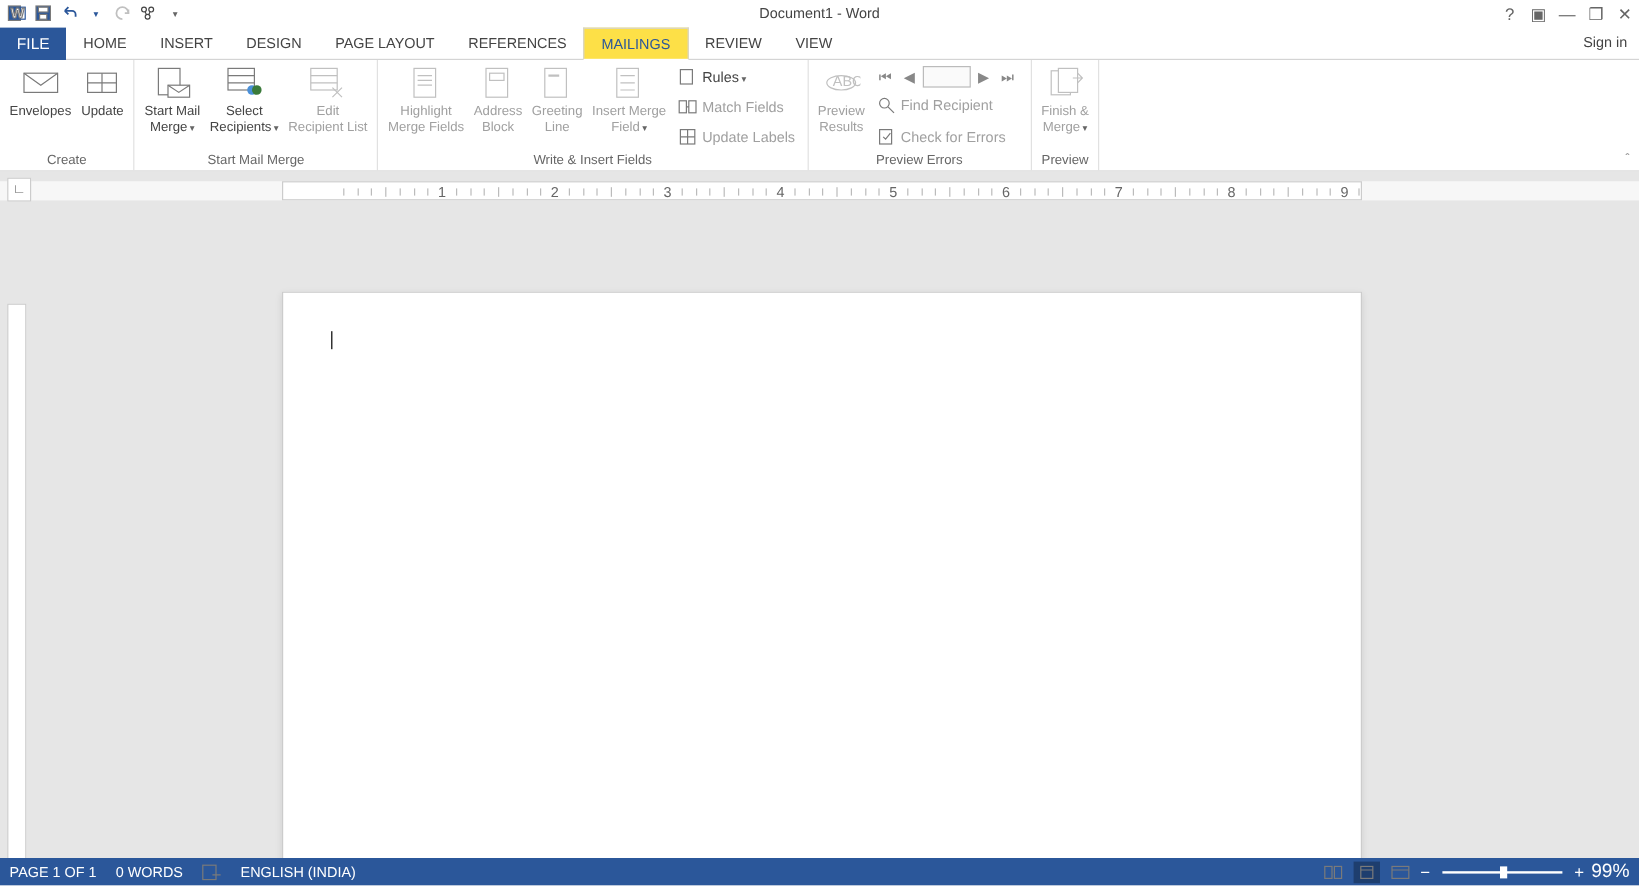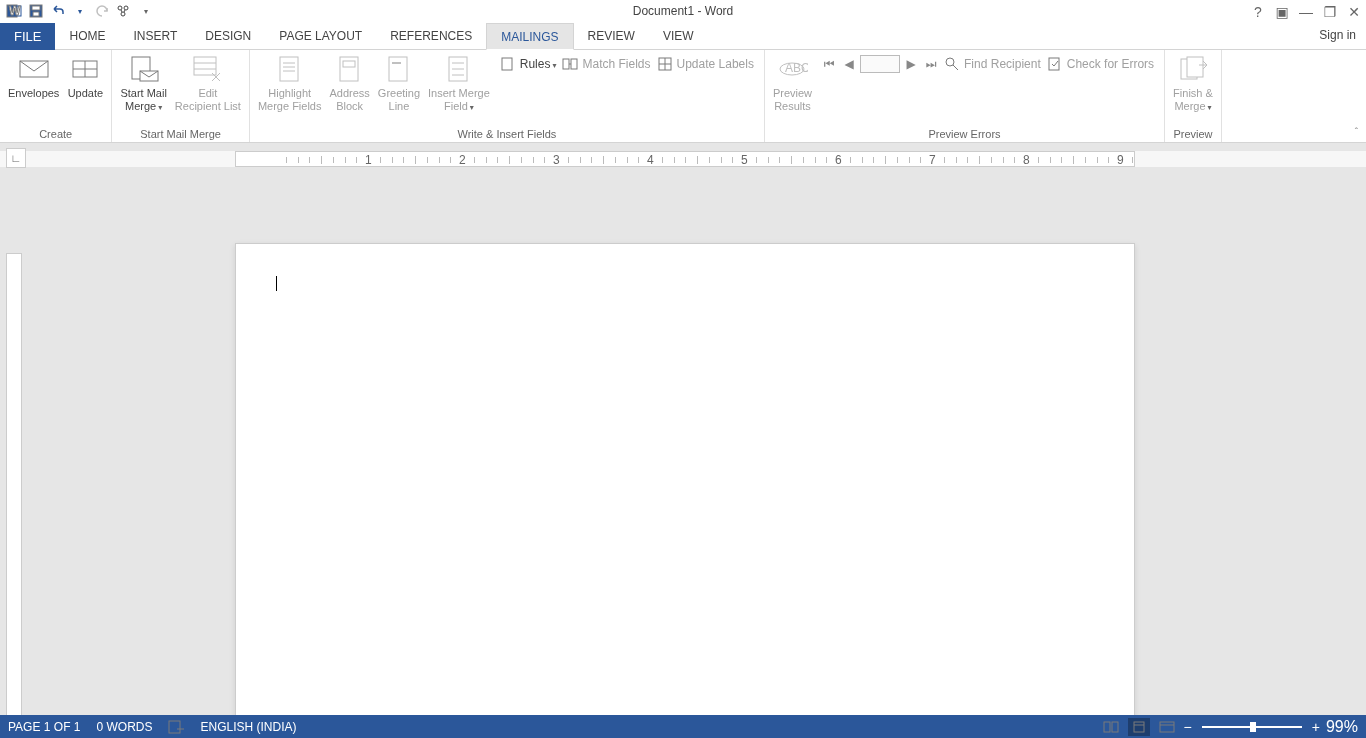--- a/index.html
+++ b/index.html
@@ -11,34 +11,34 @@
 .qat { display: flex; align-items: center; gap: 2px; padding-left: 4px; }
 .qat-item { width: 20px; height: 20px; display: flex; align-items: center; justify-content: center; }
 .title-text { position: absolute; left: 0; right: 0; text-align: center; color: #444; font-size: 12px; pointer-events: none; }
 .title-ctrls { position: absolute; right: 4px; top: 0; display: flex; gap: 8px; align-items: center; height: 23px; }
 .title-ctrls span { color: #666; font-size: 14px; width: 16px; text-align: center; }
 
 
 .ribbon-tabs { height: 27px; display: flex; border-bottom: 1px solid #d4d4d4; position: relative; }
 .tab { padding: 0 14px; height: 27px; line-height: 27px; color: #444; font-size: 12px; cursor: default; }
 .tab.file { background: #2b579a; color: #fff; font-size: 13px; }
-.tab.active { color: #2b579a; border: 1px solid #d4d4d4; border-bottom: 1px solid #fff; margin-bottom: -1px; background: #e5e5e5; }
+.tab.active { color: #2b579a; border: 1px solid #d4d4d4; border-bottom: 1px solid #fff; margin-bottom: -1px; background: #fde047; }
 .signin { position: absolute; right: 10px; top: 5px; color: #444; }
 
 
 .ribbon-body { height: 93px; background: #fff; border-bottom: 1px solid #d4d4d4; display: flex; position: relative; }
 .group { display: flex; flex-direction: column; border-right: 1px solid #e1e1e1; padding: 1px 4px 0 4px; }
 .group-row { display: flex; flex: 1; }
 .group-label { text-align: center; color: #666; font-size: 11px; padding-bottom: 2px; padding-top: 1px; }
 .big-btn { display: flex; flex-direction: column; align-items: center; justify-content: flex-start; padding: 2px 4px 0 4px; min-width: 44px; height: 72px; }
 .big-btn.disabled { color: #a0a0a0; }
 .big-btn .icon-box { width: 32px; height: 32px; margin-bottom: 2px; display: flex; align-items: center; justify-content: center; }
 .big-btn .lbl { font-size: 11px; text-align: center; color: #444; line-height: 13px; }
 .big-btn.disabled .lbl { color: #a0a0a0; }
-.small-btns { display: flex; flex-direction: row; justify-content: space-between; padding: 2px 4px; gap: 2px; }
+.small-btns { display: flex; flex-direction: column; justify-content: space-between; padding: 2px 4px; gap: 2px; }
 .small-btn { display: flex; align-items: center; gap: 4px; font-size: 11px; color: #444; height: 22px; padding: 0 2px; white-space: nowrap; }
 .small-nav { display: flex; align-items: flex-start; gap: 2px; padding-top: 2px; }
 .nav-btn { width: 18px; height: 18px; display: flex; align-items: center; justify-content: center; color: #888; }
 .nav-input { width: 40px; height: 18px; border: 1px solid #bbb; }
 .collapse-caret { position: absolute; right: 8px; bottom: 4px; color: #888; font-size: 10px; }
 
 
 .work-area { flex: 1; background: #e6e6e6; position: relative; overflow: hidden; }
 .ruler-h-wrap { position: absolute; top: 8px; left: 0; right: 0; height: 16px; background: #f7f7f7; }
 .ruler-h { position: absolute; left: 235px; width: 900px; height: 16px; background: #fff; border: 1px solid #ccc; font-size: 10px; color: #666; }
@@ -168,20 +168,32 @@
       <div class="group-row">
         <div class="big-btn">
           <div class="icon-box">
             <svg width="32" height="28" viewBox="0 0 32 28" fill="none">
                 <rect x="4" y="2" width="18" height="22" fill="#fff" stroke-width="1"></rect>
                 <rect x="12" y="16" width="18" height="10" fill="#fff" stroke-width="1"></rect>
                 <path d="M12 16 L21 22 L30 16"></path>
               </svg>
           </div>
           <div class="lbl dd-arrow">Start Mail<br>Merge</div>
+        </div>
+        <div class="big-btn">
+          <div class="icon-box">
+            <svg width="32" height="28" viewBox="0 0 32 28" fill="none">
+                <rect x="2" y="2" width="22" height="18"></rect>
+                <line x1="2" y1="8" x2="24" y2="8"></line>
+                <line x1="2" y1="14" x2="24" y2="14"></line>
+                <circle cx="22" cy="20" r="4" fill="#4a90d9" stroke="none"></circle>
+                <circle cx="26" cy="20" r="4" fill="#3a7a3a" stroke="none"></circle>
+              </svg>
+          </div>
+          <div class="lbl dd-arrow">Select<br>Recipients</div>
         </div>
         <div class="big-btn disabled">
           <div class="icon-box">
             <svg width="32" height="28" viewBox="0 0 32 28" fill="none">
                 <rect x="2" y="2" width="22" height="18"></rect>
                 <line x1="2" y1="8" x2="24" y2="8"></line>
                 <line x1="2" y1="14" x2="24" y2="14"></line>
                 <path d="M20 18 L28 26 M28 18 L20 26" stroke-width="1"></path>
               </svg>
           </div>

